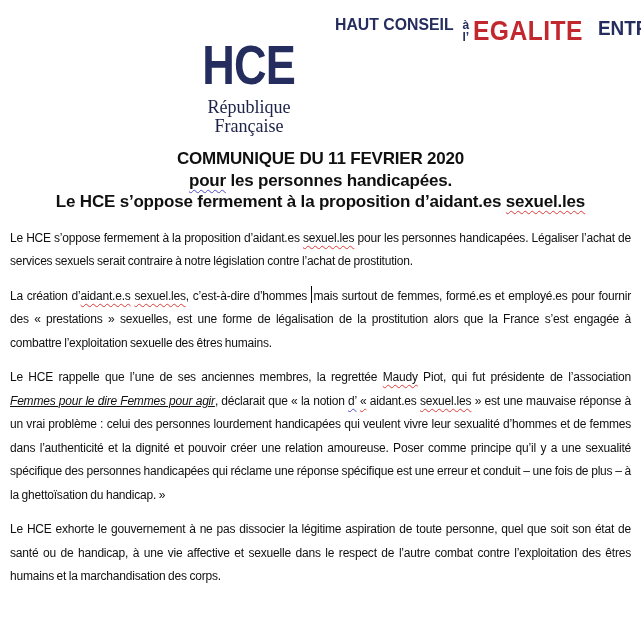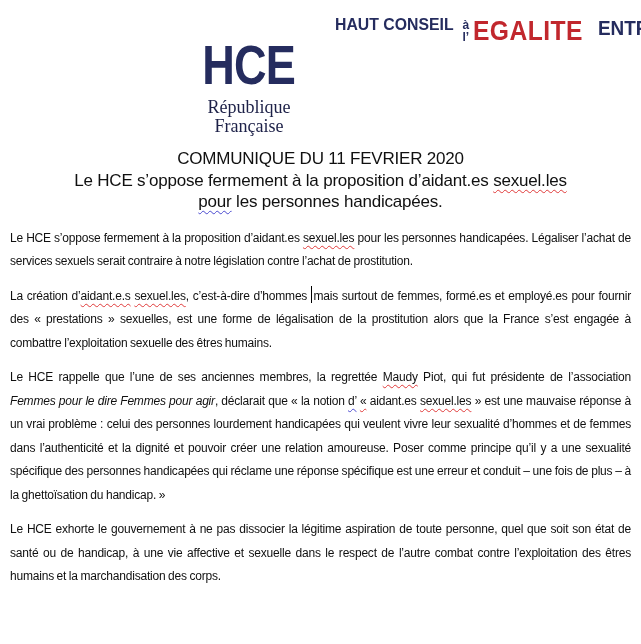--- a/index.html
+++ b/index.html
@@ -35,36 +35,36 @@
   .lr2-bar { flex: 1; height: 7px; background: var(--red, #c1272d); margin-left: 4px; }
   .lr3 { color: var(--red); font-size: 28px; line-height: 0.82; margin-top: 4px; white-space: nowrap; transform: scaleX(0.88); transform-origin: 0 50%; letter-spacing: 0.5px; }
   .lr-bar { height: 4px; background: var(--red); margin: 4px 0 3px 0; }
   .lr5, .lr6, .lr7 { font-size: 21px; line-height: 0.82; margin-top: 3px; white-space: nowrap; transform: scaleX(0.9); transform-origin: 0 50%; }
   .lr5 { color: var(--navy); }
   .t-navy { color: var(--navy); }
   .t-red { color: var(--red); }
 
   
   .doc-title {
-    text-align: center; font-weight: normal;
+    text-align: center; font-weight: bold;
     font-size: 17px; line-height: 21.5px; letter-spacing: -0.2px;
     margin: 0 2px 14px 2px;
   }
 
   
   p.body-par {
     text-align: justify;
     font-size: 12px; line-height: 23.5px;
     letter-spacing: -0.2px; word-spacing: -0.5px;
     margin: 0 0 11px 0;
   }
 
   
   .seg-n  { }
-  .seg-i  { font-style: italic; }
+  .seg-i  { font-style: italic; text-decoration: underline; }
   .seg-sqr {
     text-decoration: underline; text-decoration-style: wavy;
     text-decoration-color: #e03a3a; text-decoration-thickness: 1px;
     text-underline-offset: 3px; text-decoration-skip-ink: none;
   }
   .seg-sqb {
     text-decoration: underline; text-decoration-style: wavy;
     text-decoration-color: #4a4ad0; text-decoration-thickness: 1px;
     text-underline-offset: 3px; text-decoration-skip-ink: none;
   }
@@ -92,22 +92,22 @@
       <div class="lr3">EGALITE</div>
       <div class="lr-bar"></div>
       <div class="lr5">ENTRE LES</div>
       <div class="lr6"><span class="t-red">FEMMES</span><span class="t-navy"> ET</span></div>
       <div class="lr7"><span class="t-navy">LES </span><span class="t-red">HOMMES</span></div>
     </div>
   </header>
 
   <div class="doc-title">
     <div><span class="seg-n">COMMUNIQUE DU 11 FEVRIER 2020</span></div>
+    <div><span class="seg-sqb">pour</span><span class="seg-n"> les personnes handicapées.</span></div>
     <div><span class="seg-n">Le HCE s’oppose fermement à la proposition d’aidant.es </span><span class="seg-sqr">sexuel.les</span></div>
-    <div><span class="seg-sqb">pour</span><span class="seg-n"> les personnes handicapées.</span></div>
   </div>
 
   <main>
     <p class="body-par"><span class="seg-n">Le HCE s’oppose fermement à la proposition d’aidant.es </span><span class="seg-sqr">sexuel.les</span><span class="seg-n"> pour les personnes handicapées. Légaliser l’achat de services sexuels serait contraire à notre législation contre l’achat de prostitution.</span></p>
     <p class="body-par"><span class="seg-n">La création d’</span><span class="seg-sqr">aidant.e.s</span><span class="seg-n"> </span><span class="seg-sqr">sexuel.les</span><span class="seg-n">, c’est-à-dire d’hommes </span><span class="seg-caret"></span><span class="seg-n">mais surtout de femmes, formé.es et employé.es pour fournir des « prestations » sexuelles, est une forme de légalisation de la prostitution alors que la France s’est engagée à combattre l’exploitation sexuelle des êtres humains.</span></p>
     <p class="body-par"><span class="seg-n">Le HCE rappelle que l’une de ses anciennes membres, la regrettée </span><span class="seg-sqr">Maudy</span><span class="seg-n"> Piot, qui fut présidente de l’association </span><span class="seg-i">Femmes pour le dire Femmes pour agir</span><span class="seg-n">, déclarait que « la notion </span><span class="seg-sqb">d’</span><span class="seg-n"> </span><span class="seg-sqr">«</span><span class="seg-n"> aidant.es </span><span class="seg-sqr">sexuel.les</span><span class="seg-n"> » est une mauvaise réponse à un vrai problème : celui des personnes lourdement handicapées qui veulent vivre leur sexualité d’hommes et de femmes dans l’authenticité et la dignité et pouvoir créer une relation amoureuse. Poser comme principe qu’il y a une sexualité spécifique des personnes handicapées qui réclame une réponse spécifique est une erreur et conduit – une fois de plus – à la ghettoïsation du handicap. »</span></p>
     <p class="body-par"><span class="seg-n">Le HCE exhorte le gouvernement à ne pas dissocier la légitime aspiration de toute personne, quel que soit son état de santé ou de handicap, à une vie affective et sexuelle dans le respect de l’autre combat contre l’exploitation des êtres humains et la marchandisation des corps.</span></p>
   </main>
 
 </div>

